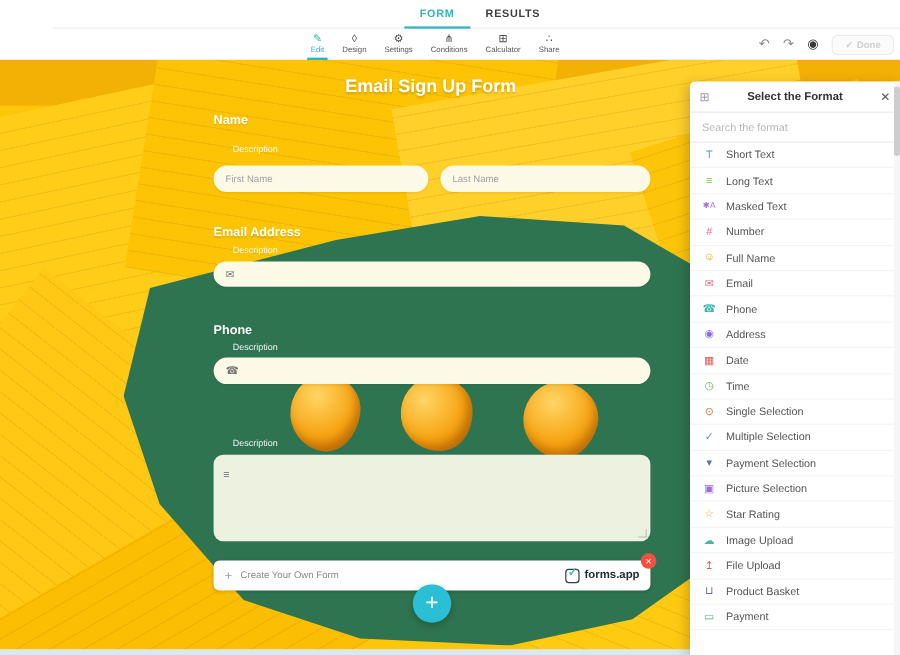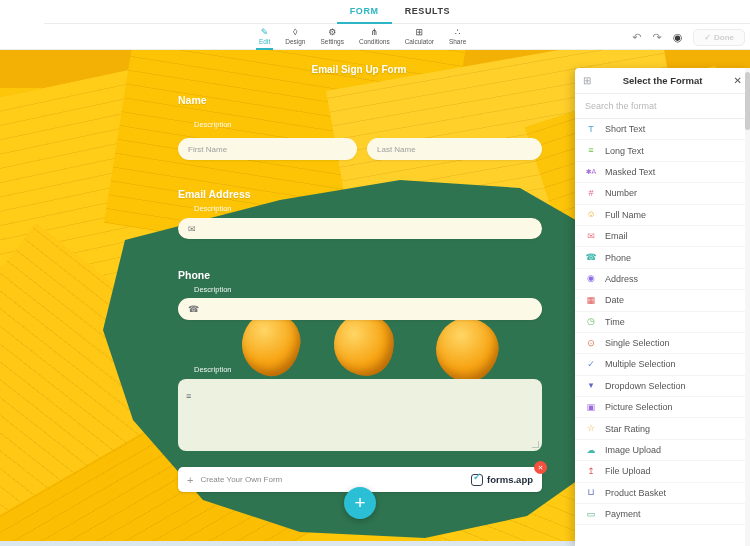--- a/index.html
+++ b/index.html
@@ -46,21 +46,21 @@
     clip-path:polygon(30px 72px,185px 32px,305px 12px,425px 20px,498px 62px,500px 300px,432px 348px,
       330px 370px,205px 364px,108px 332px,38px 252px,8px 162px); }
   .ball { position:absolute; background:radial-gradient(circle at 35% 30%, #ffd665, #f7a413 55%, #d97f06 90%);
     border-radius:48% 52% 45% 55% / 50% 45% 55% 50%; box-shadow:inset -4px -5px 8px rgba(140,70,0,.45); }
   .b1 { left:242px; top:262px; width:58px; height:64px; transform:rotate(8deg); }
   .b2 { left:334px; top:264px; width:60px; height:62px; transform:rotate(-6deg); }
   .b3 { left:436px; top:268px; width:62px; height:64px; transform:rotate(14deg); }
   #bottom-strip { position:absolute; left:0; top:491px; width:575px; height:5px; background:#dde8ee; }
 
   .form-title { position:absolute; left:0; top:14px; width:718px; text-align:center; color:#fff;
-    font-size:10px; font-weight:bold; text-shadow:0 1px 2px rgba(0,0,0,.18); }
+    font-size:15px; font-weight:bold; text-shadow:0 1px 2px rgba(0,0,0,.18); }
   .fld-label { position:absolute; left:178px; color:#fff; font-size:10.5px; font-weight:bold;
     text-shadow:0 1px 1px rgba(0,0,0,.12);text-align:center; }
   .fld-desc { position:absolute; left:194px; color:rgba(255,255,255,.92); font-size:7.5px; }
   .pill { position:absolute; background:#fcf9e7; border-radius:11px; display:flex; align-items:center;
     padding:0 10px; box-shadow:0 1px 2px rgba(0,0,0,.08); }
   .pill input { border:none; outline:none; background:transparent; width:100%; font-size:8px; color:#555;
     font-family:"Liberation Sans", sans-serif; }
   .pill input::placeholder { color:#a0a0a0; }
   .pill .in-ic { font-size:9px; color:#777; margin-right:6px; }
   #ta-box { position:absolute; left:178px; top:329px; width:364px; height:72px; background:#ecf1e0;
@@ -267,21 +267,21 @@
         <div class="row">
           <span class="row-ic" style="color: rgb(224, 120, 86);">⊙</span>
           <span class="row-lb">Single Selection</span>
         </div>
         <div class="row">
           <span class="row-ic" style="color: rgb(91, 141, 217);">✓</span>
           <span class="row-lb">Multiple Selection</span>
         </div>
         <div class="row">
           <span class="row-ic" style="color: rgb(92, 107, 192);">▾</span>
-          <span class="row-lb">Dropdown Selection</span>
+          <span class="row-lb">Payment Selection</span>
         </div>
         <div class="row">
           <span class="row-ic" style="color: rgb(156, 106, 222);">▣</span>
           <span class="row-lb">Picture Selection</span>
         </div>
         <div class="row">
           <span class="row-ic" style="color: rgb(245, 176, 65);">☆</span>
           <span class="row-lb">Star Rating</span>
         </div>
         <div class="row">

